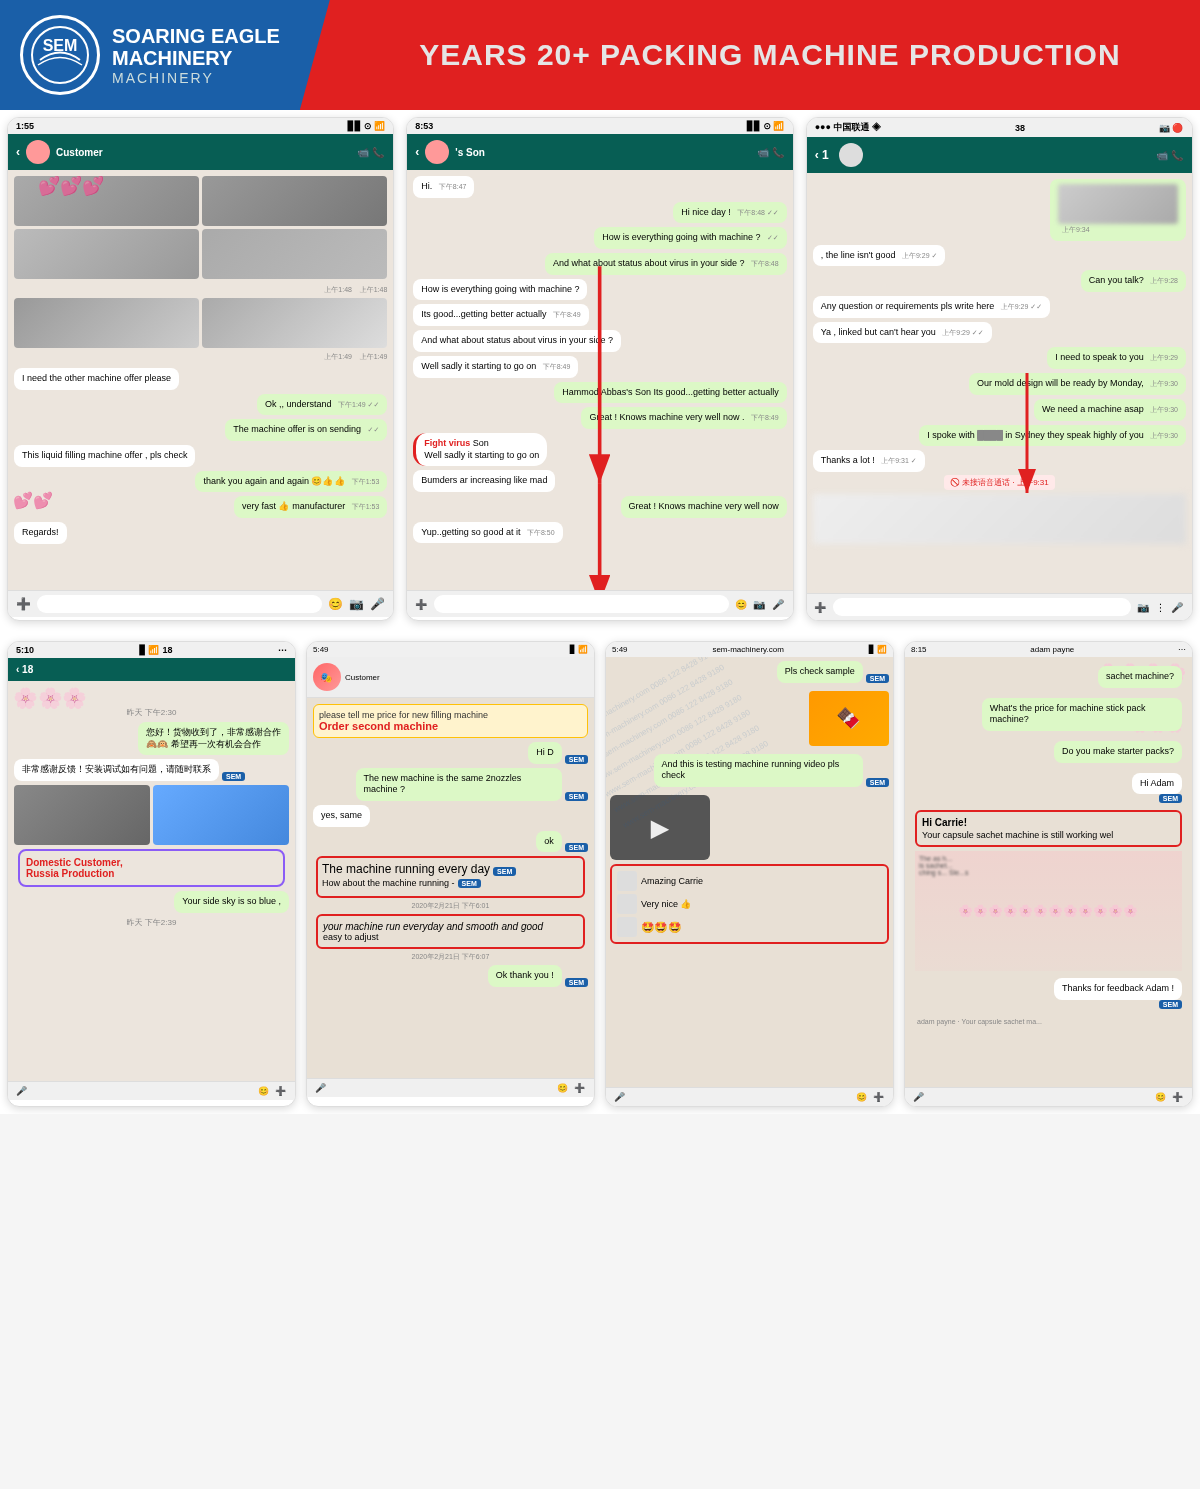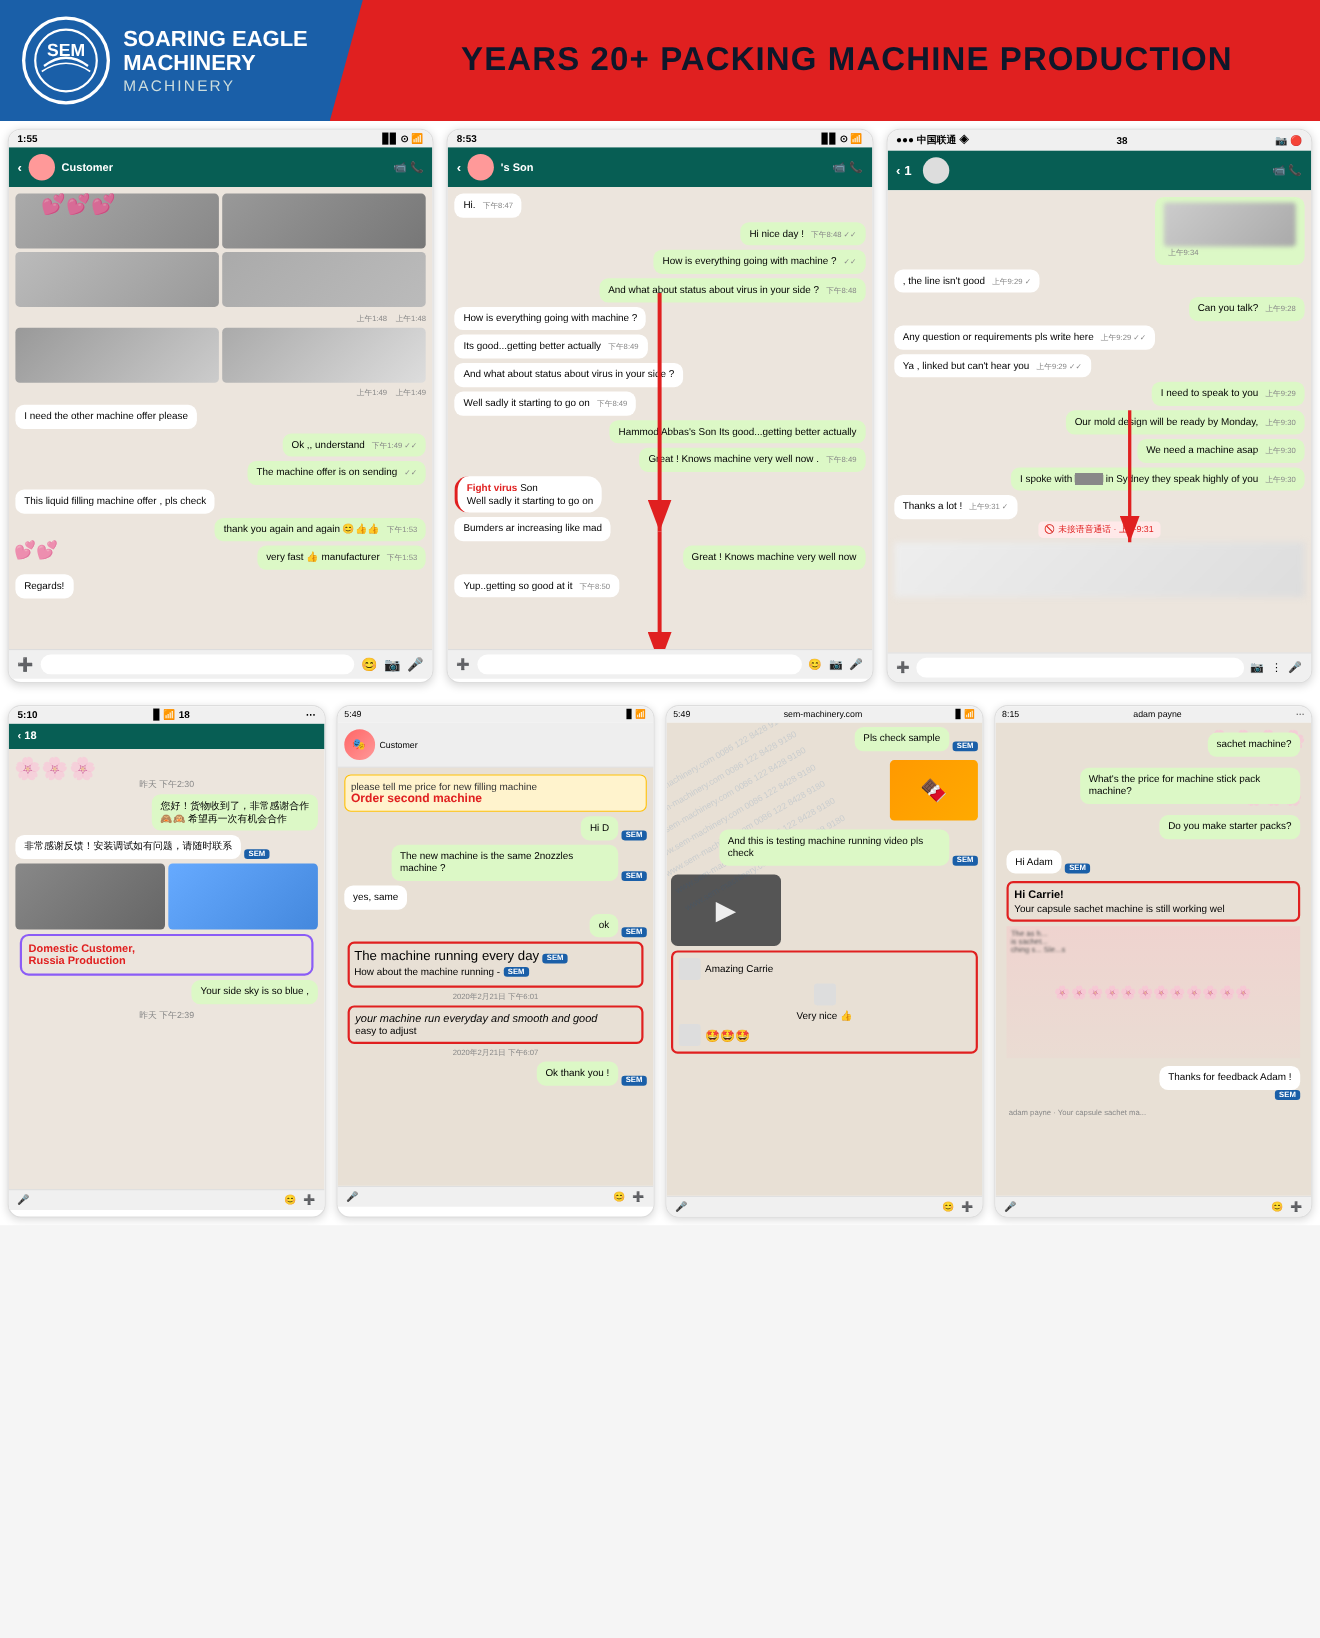--- a/index.html
+++ b/index.html
@@ -44,21 +44,21 @@
       background: #e02020;
       display: flex;
       align-items: center;
       justify-content: center;
       clip-path: polygon(30px 0%, 100% 0%, 100% 100%, 0% 100%);
       padding-left: 40px;
     }
     .header-tagline {
       font-size: 30px;
       font-weight: 900;
-      color: #0f172a;
+      color: #e5e5e5;
       letter-spacing: 1px;
       text-align: center;
     }
 
     
     .content {
       background: white;
       padding: 7px;
     }
 
@@ -564,21 +564,21 @@
 
         <div style="margin:4px;width:100px;height:65px;background:#555;border-radius:6px;display:flex;align-items:center;justify-content:center;align-self:flex-end;">
           <span style="font-size:24px;color:white;opacity:0.9;">▶</span>
         </div>
 
         <div style="margin:4px;border:2px solid #e02020;border-radius:6px;padding:5px;">
           <div style="display:flex;gap:4px;align-items:center;margin-bottom:3px;">
             <div style="width:20px;height:20px;background:#ddd;border-radius:3px;"></div>
             <span style="font-size:9px;">Amazing Carrie</span>
           </div>
-          <div style="display:flex;gap:4px;align-items:center;margin-bottom:3px;flex-direction:column;">
+          <div style="display:flex;gap:4px;align-items:center;margin-bottom:3px;">
             <div style="width:20px;height:20px;background:#ddd;border-radius:3px;"></div>
             <span style="font-size:9px;">Very nice 👍</span>
           </div>
           <div style="display:flex;gap:4px;align-items:center;">
             <div style="width:20px;height:20px;background:#ddd;border-radius:3px;"></div>
             <span style="font-size:11px;">🤩🤩🤩</span>
           </div>
         </div>
       </div>
       <div class="chat-input-bar">
@@ -601,21 +601,21 @@
         <div style="position:absolute;top:60px;right:8px;font-size:14px;opacity:0.4;color:#ff6b6b;">🌸🌸🌸</div>
         <div class="bubble-row right" style="padding:3px 4px;">
           <div class="bubble green">sachet machine?</div>
         </div>
         <div class="bubble-row right" style="padding:3px 4px;">
           <div class="bubble green">What's the price for machine stick pack machine?</div>
         </div>
         <div class="bubble-row right" style="padding:3px 4px;">
           <div class="bubble green">Do you make starter packs?</div>
         </div>
-        <div class="bubble-row left" style="padding:3px 4px;">
+        <div class="bubble-row left" style="padding:3px 4px;flex-direction:column;">
           <div class="bubble white">Hi Adam</div>
           <span class="sem-badge">SEM</span>
         </div>
 
         <div style="margin:4px;border:2px solid #e02020;border-radius:6px;padding:5px;">
           <div style="font-size:10px;font-weight:bold;margin-bottom:2px;">Hi Carrie!</div>
           <div style="font-size:9px;">Your capsule sachet machine is still working wel</div>
         </div>
 
         <div style="height:120px;background:linear-gradient(180deg,rgba(255,182,193,0.3),rgba(255,182,193,0.1));position:relative;margin:4px;">

